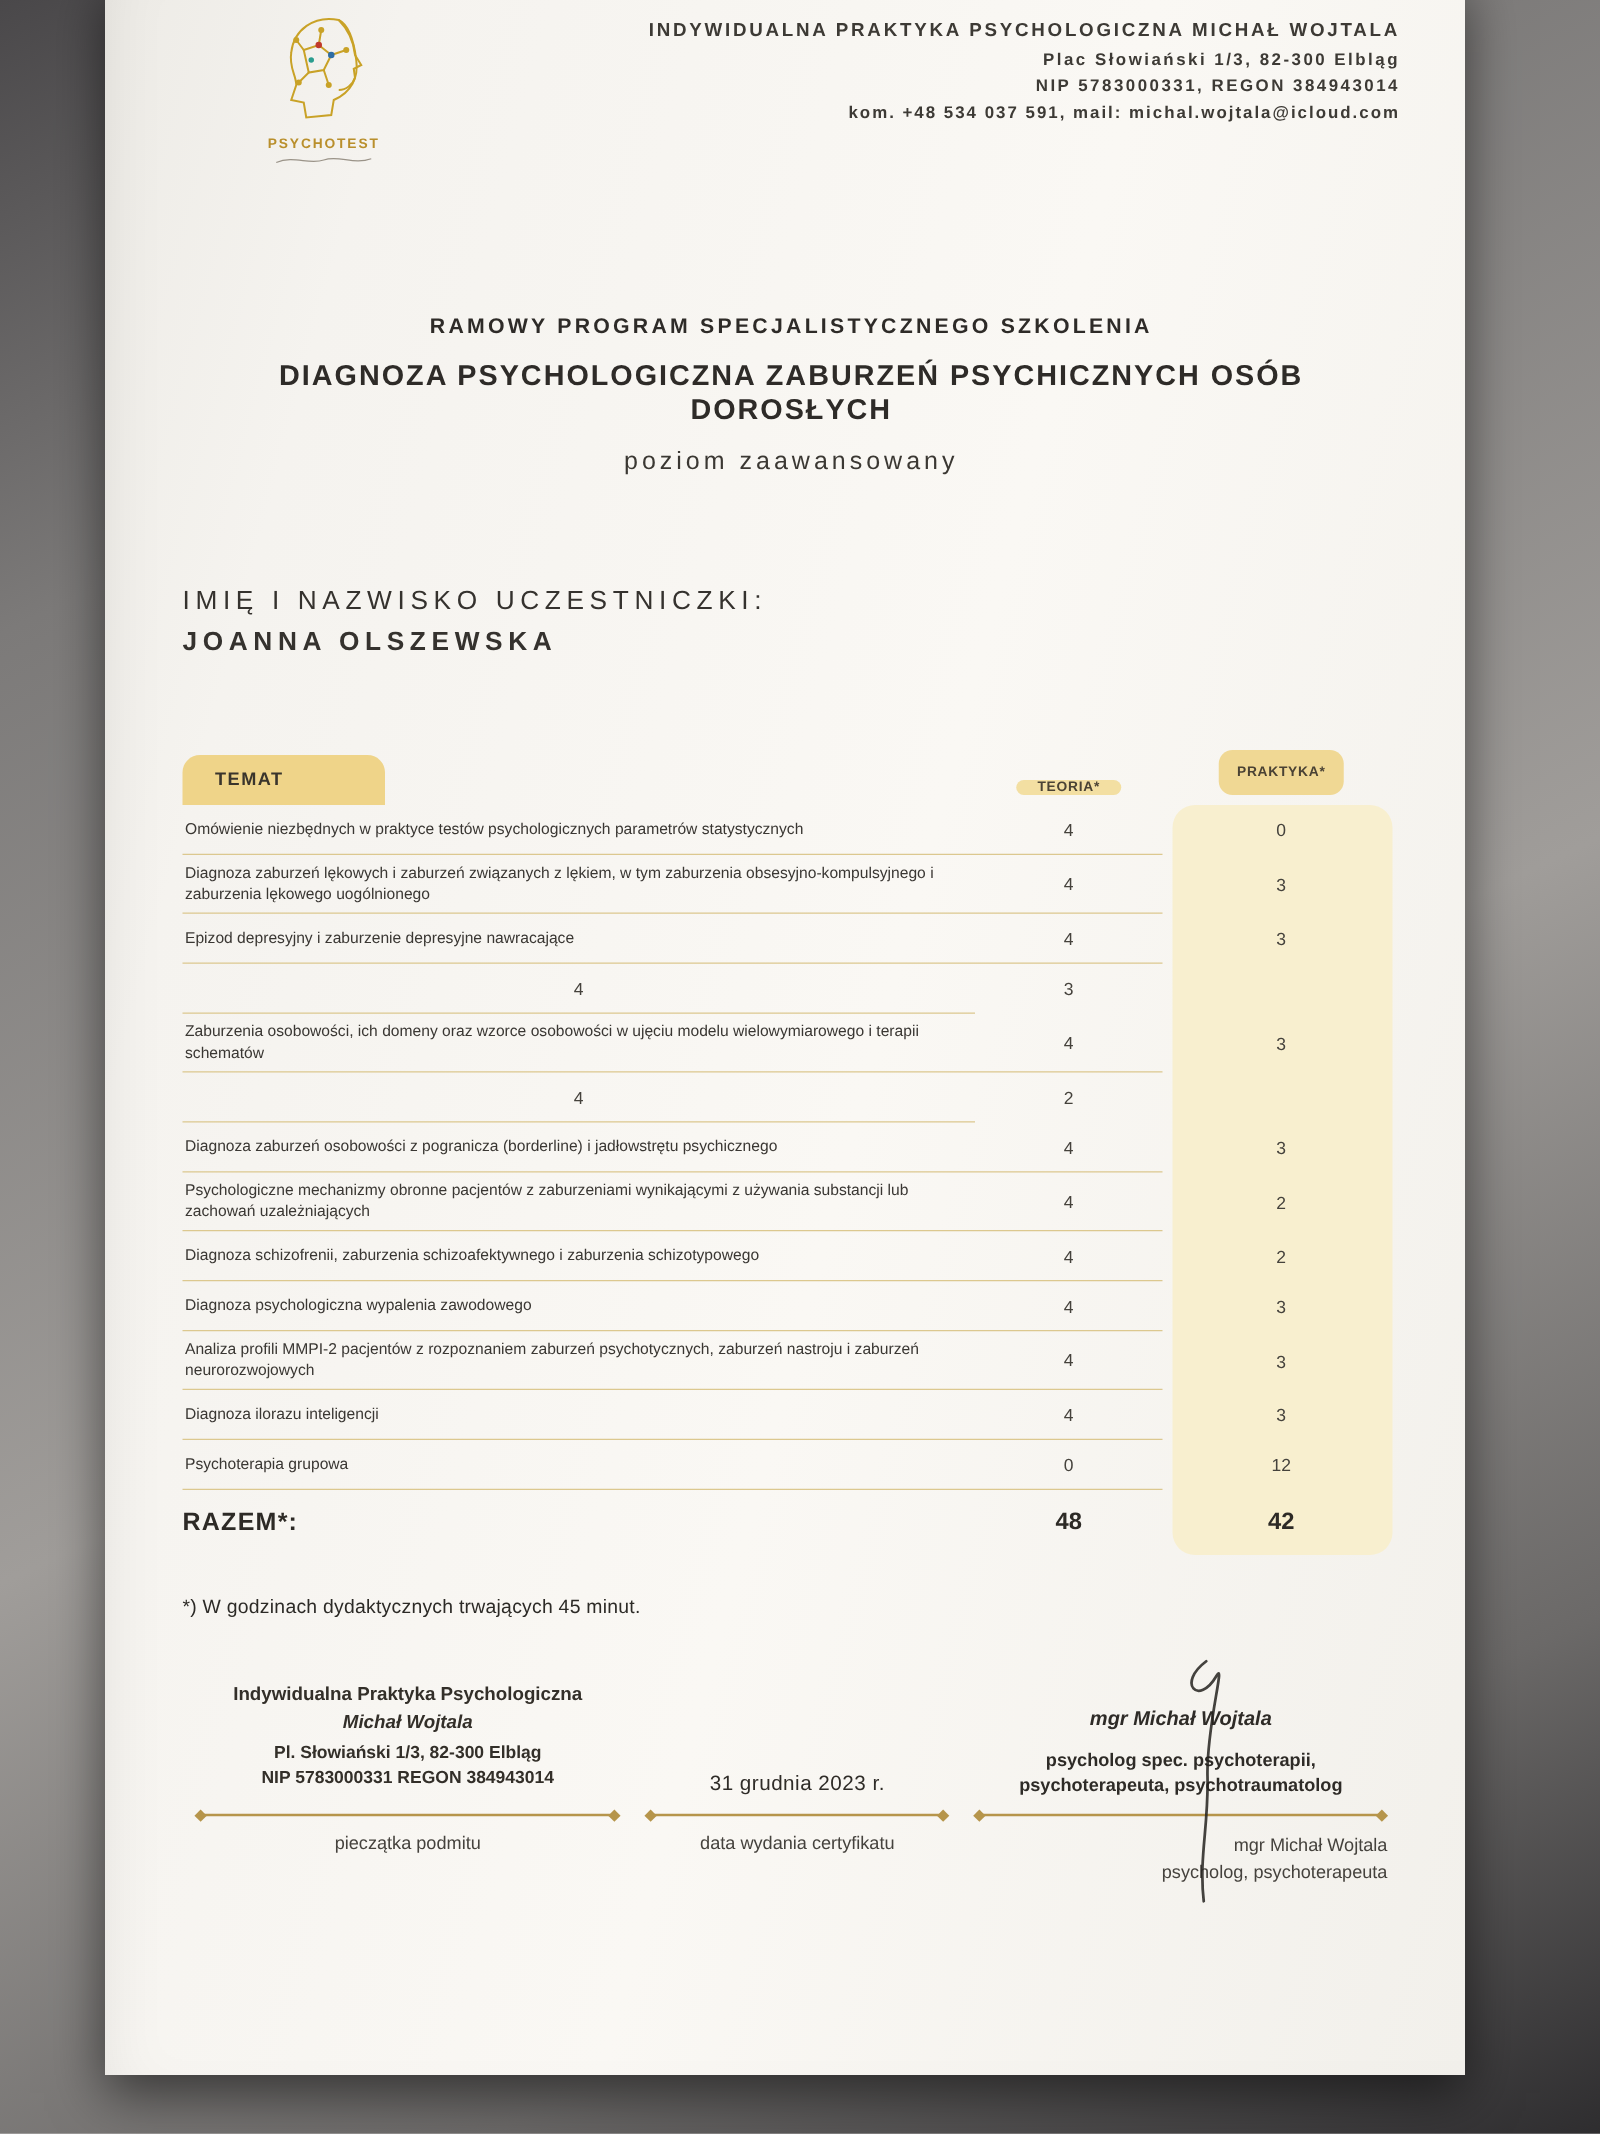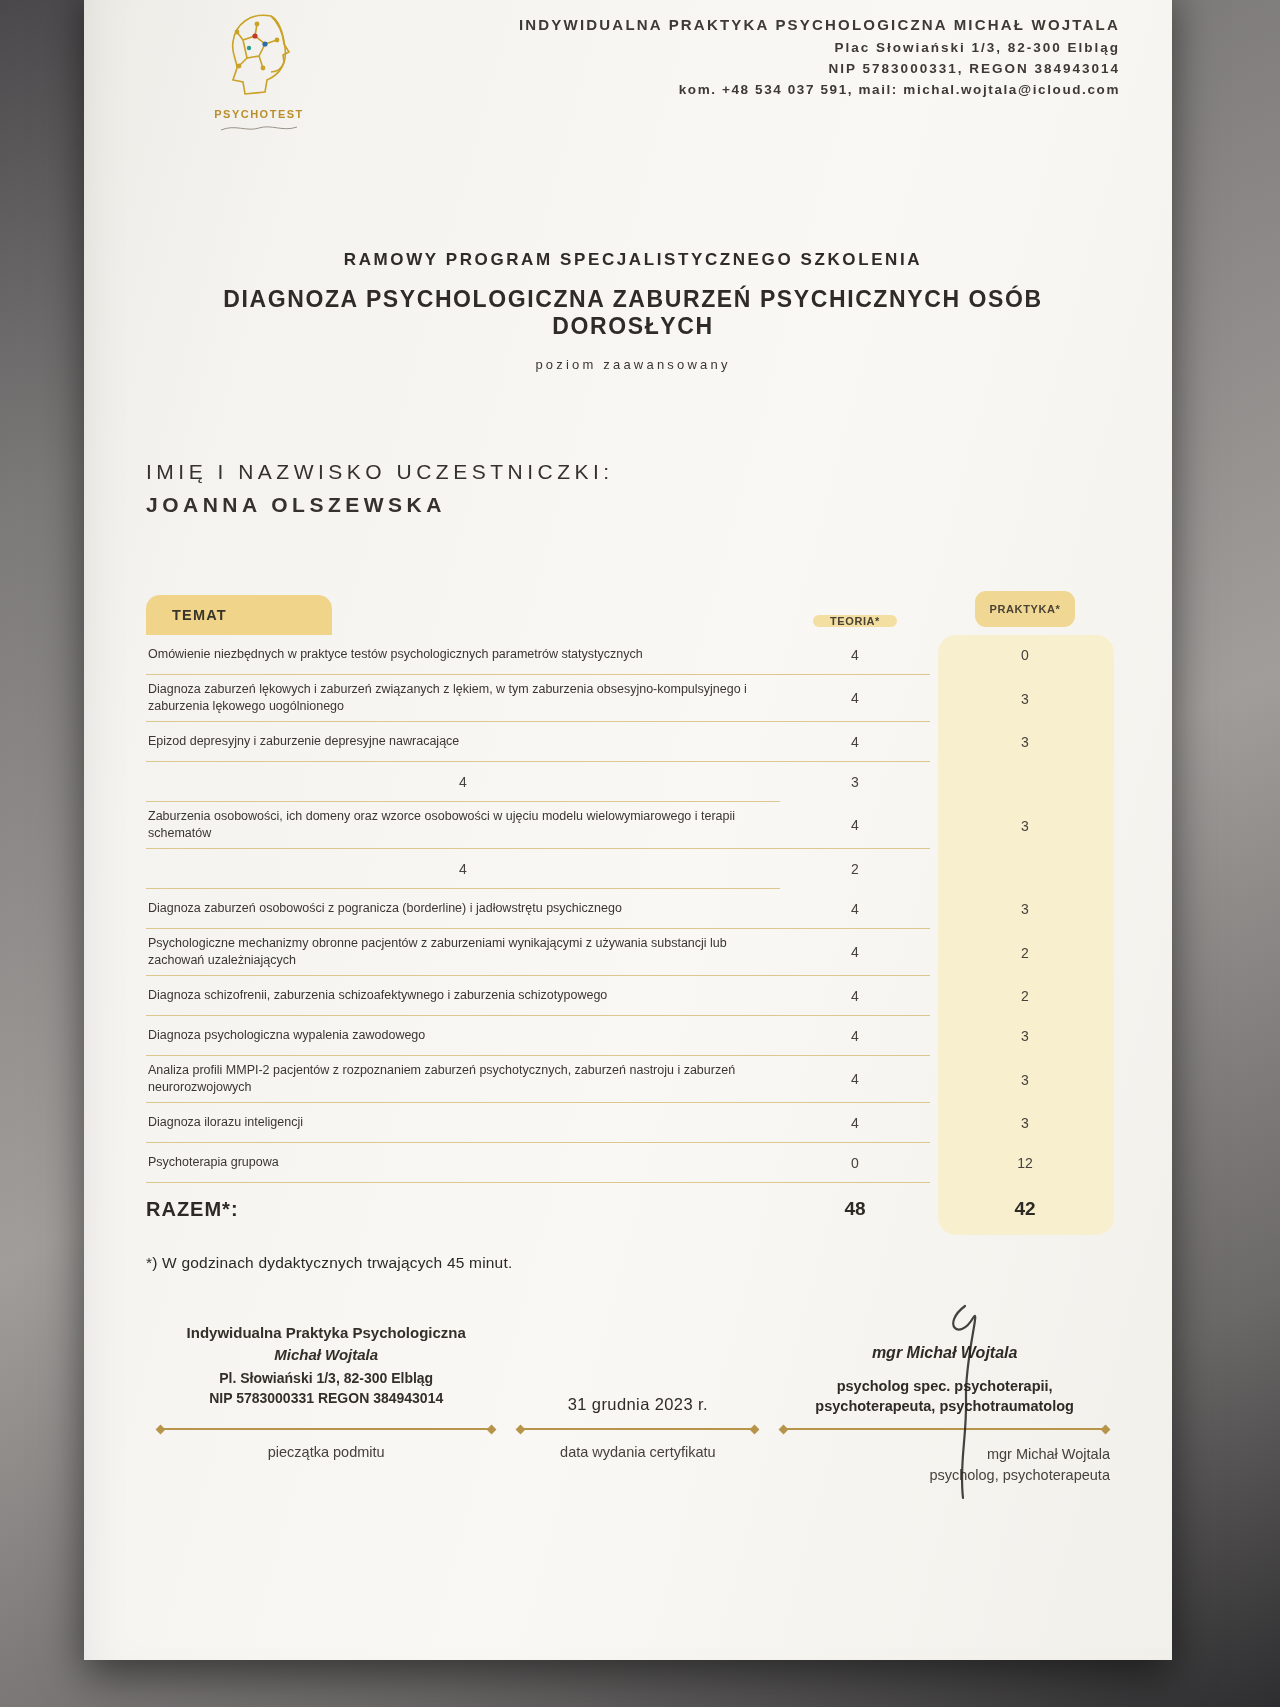--- a/index.html
+++ b/index.html
@@ -22,54 +22,54 @@
   .logo-title { font-size:11px; font-weight:bold; color:#b98f2c; letter-spacing:1.5px; margin-top:2px; }
   .head-right { flex:1; text-align:right; margin-top:6px; color:#3d3a35; }
   .head-right .l1 { font-size:15px; font-weight:bold; letter-spacing:2.2px; margin-bottom:7px; }
   .head-right .l2, .head-right .l3 { font-size:13.5px; font-weight:bold; letter-spacing:2px; margin-bottom:6px; }
   .head-right .l4 { font-size:13.5px; font-weight:bold; letter-spacing:1.6px; }
 
   
   .title-block { text-align:center; margin-top:112px; color:#2e2b28; }
   .title-block .t1 { font-size:17px; font-weight:bold; letter-spacing:2.6px; }
   .title-block .t2 { font-size:23px; font-weight:bold; letter-spacing:1.6px; margin-top:16px; }
-  .title-block .t3 { font-size:13px; font-weight:500; letter-spacing:3.2px; margin-top:17px; color:#3b3833; }
+  .title-block .t3 { font-size:20px; font-weight:500; letter-spacing:3.2px; margin-top:17px; color:#3b3833; }
 
   
   .participant { margin-top:88px; color:#35322e; }
   .participant .p-label { font-size:21px; font-weight:400; letter-spacing:4.5px; }
   .participant .p-name  { font-size:21px; font-weight:bold; letter-spacing:4.5px; margin-top:9px; }
 
   
   .table-wrap { margin-top:66px; position:relative; }
   .practice-col-bg {
     position:absolute; right:6px; top:52px; bottom:0; width:176px;
     background:#f8efcf; border-radius:18px; z-index:0;
   }
   .t-header { display:grid; grid-template-columns:1fr 150px 190px; align-items:end; position:relative; z-index:1; height:52px; }
   .temat-tab {
-    width:186px; height:40px; background:#efd489; border-radius:14px 14px 0 0;
+    width:162px; height:40px; background:#efd489; border-radius:14px 14px 0 0;
     display:flex; align-items:center; padding-left:26px;
     font-size:14.5px; font-weight:bold; letter-spacing:1.2px; color:#3a352c;
   }
   .small-head { justify-self:center; margin-bottom:8px; background:#f3dfa2; border-radius:9px;
     padding:0 17px; font-size:11px; font-weight:bold; letter-spacing:0.6px; color:#4a4234; }
   .small-head.praktyka { background:#f0d894; padding:12px 15px; border-radius:11px; }
   .t-rows { position:relative; z-index:1; }
   .t-row { display:grid; grid-template-columns:1fr 150px 190px; align-items:center; min-height:40px; }
   .cell-topic { font-size:12.5px; line-height:1.32; color:#3a3733; padding:6px 30px 7px 2px;
     border-bottom:1px solid #dcc88f; align-self:stretch; display:flex; align-items:center; }
   .cell-theory { text-align:center; font-size:14px; color:#45423c; align-self:stretch;
     display:flex; align-items:center; justify-content:center; border-bottom:1px solid #dcc88f; }
   .cell-practice { text-align:center; font-size:14px; color:#45423c; }
   .t-total { display:grid; grid-template-columns:1fr 150px 190px; align-items:center; height:52px; position:relative; z-index:1; }
   .total-label { text-align:left; padding-right:28px; font-size:20px; font-weight:bold; letter-spacing:1px; color:#2d2a26; }
   .total-val { text-align:center; font-size:19px; font-weight:bold; color:#2d2a26; }
 
-  .footnote { margin-top:19px; font-size:15.5px; font-weight:500; color:#2c2a26; letter-spacing:0.2px; }
+  .footnote { margin-top:33px; font-size:15.5px; font-weight:500; color:#2c2a26; letter-spacing:0.2px; }
 
   
   .footer { margin-top:52px; display:grid; grid-template-columns:37% 27% 36%; }
   .f-col { display:flex; flex-direction:column; justify-content:flex-end; position:relative; }
   .stamp { text-align:center; color:#332f29; margin-bottom:22px; }
   .stamp .s1 { font-size:15px; font-weight:bold; }
   .stamp .s2 { font-size:15px; font-weight:bold; font-style:italic; margin-top:5px; }
   .stamp .s3 { font-size:14px; font-weight:600; margin-top:7px; }
   .stamp .s4 { font-size:14px; font-weight:600; margin-top:4px; }
   .date-text { text-align:center; font-size:16.5px; letter-spacing:0.4px; color:#2f2c28; margin-bottom:14px; }

